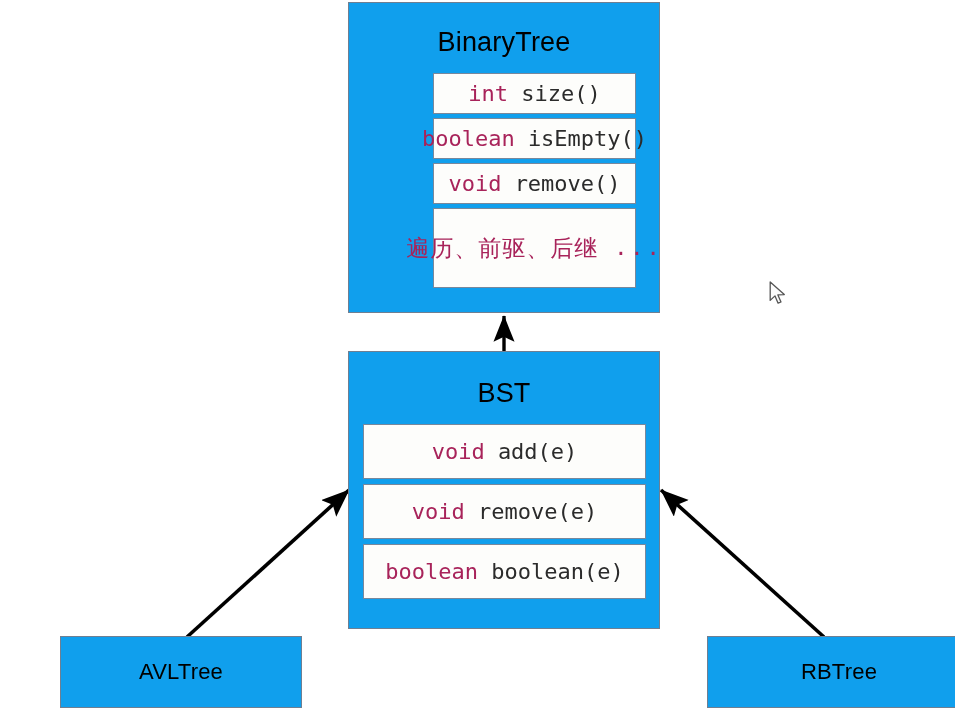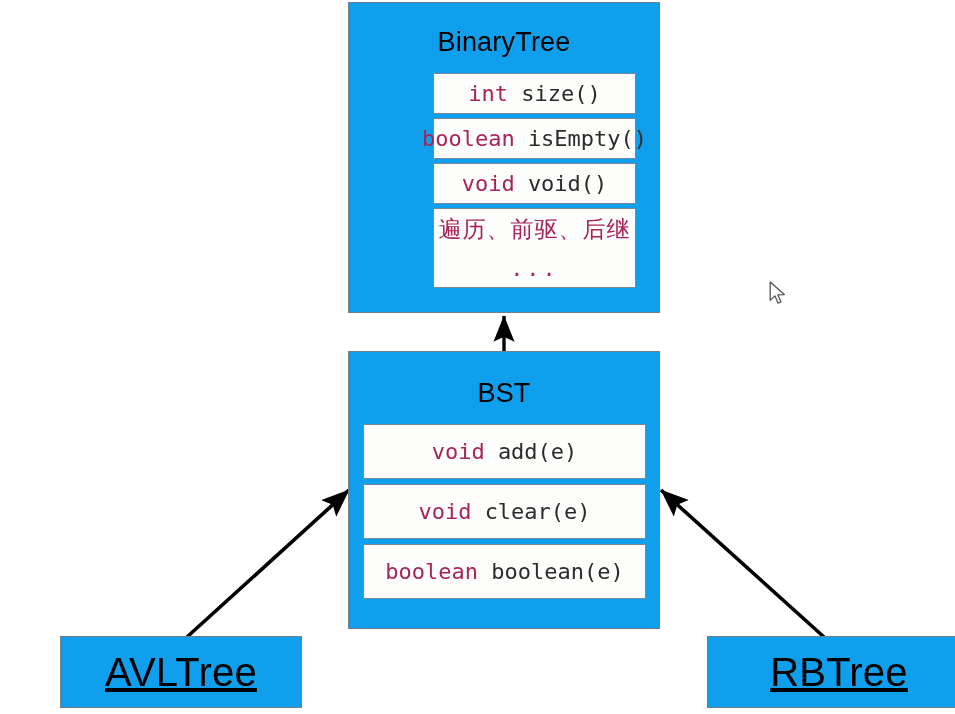--- a/index.html
+++ b/index.html
@@ -26,22 +26,21 @@
   .class-title {
     color: #000000;
     font-size: 27px;
     font-weight: 400;
     text-align: center;
     letter-spacing: 0.2px;
     line-height: 1;
     font-family: "Liberation Sans", "DejaVu Sans", sans-serif;
   }
   .leaf-title {
-    font-size: 40px;
-    text-decoration: underline;
+    font-size: 22px;
   }
 
   
   .methods {
     position: absolute;
     left: 0;
     right: 0;
     display: flex;
     flex-direction: column;
   }
@@ -54,21 +53,21 @@
     justify-content: center;
     font-family: "DejaVu Sans Mono", "Liberation Mono", monospace;
     font-size: 22px;
     white-space: pre;
     color: #2b2b2b;
   }
   .kw {
     color: #a8235a;
   }
   .cn-row {
-    flex-direction: column;
+    flex-direction: row;
     justify-content: center;
     gap: 16px;
     font-family: "DejaVu Sans", "Liberation Sans", sans-serif;
     color: #a8235a;
   }
   .cn-line {
     font-size: 23px;
     letter-spacing: 1px;
     line-height: 1.15;
   }
@@ -119,38 +118,38 @@
     <div class="class-title" style="position:absolute; left:0; right:0; top:26px;">BinaryTree</div>
 
     <div class="methods" style="top:70px; left:36px; right:23px;padding-left:48px;">
       <div class="method-row" style="height:41px; margin-bottom:4px;">
         <span class="kw">int </span><span>size()</span>
       </div>
       <div class="method-row" style="height:41px; margin-bottom:4px;">
         <span class="kw">boolean </span><span>isEmpty()</span>
       </div>
       <div class="method-row" style="height:41px; margin-bottom:4px;">
-        <span class="kw">void </span><span>void()</span>
+        <span class="kw">void </span><span>remove()</span>
       </div>
       <div class="method-row cn-row" style="height:80px;">
         <div class="cn-line">遍历、前驱、后继</div>
         <div class="cn-dots">...</div>
       </div>
     </div>
   </div>
 
   <div class="class-box" style="left:348px; top:351px; width:312px; height:278px;padding-left:44px;">
     <div class="class-title" style="position:absolute; left:0; right:0; top:28px;">BST</div>
 
     <div class="methods" style="top:72px; left:14px; right:13px;">
       <div class="method-row" style="height:55px; margin-bottom:5px;">
         <span class="kw">void </span><span>add(e)</span>
       </div>
       <div class="method-row" style="height:55px; margin-bottom:5px;">
-        <span class="kw">void </span><span>clear(e)</span>
+        <span class="kw">void </span><span>remove(e)</span>
       </div>
       <div class="method-row" style="height:55px;">
         <span class="kw">boolean </span><span>boolean(e)</span>
       </div>
     </div>
   </div>
 
   <div class="class-box" style="left:60px; top:636px; width:242px; height:72px; display:flex; align-items:center; justify-content:center;">
     <div class="class-title leaf-title">AVLTree</div>
   </div>

